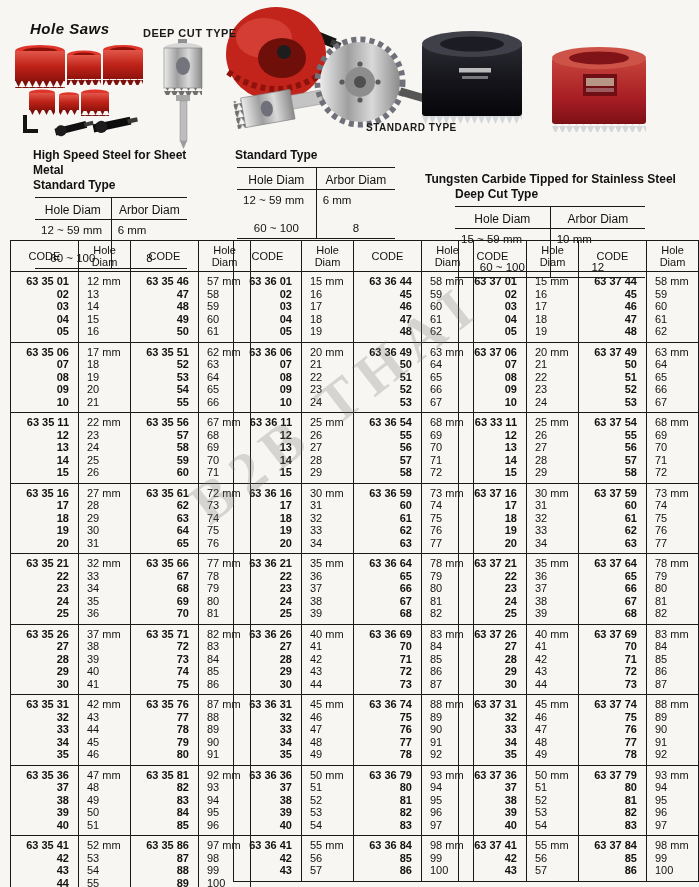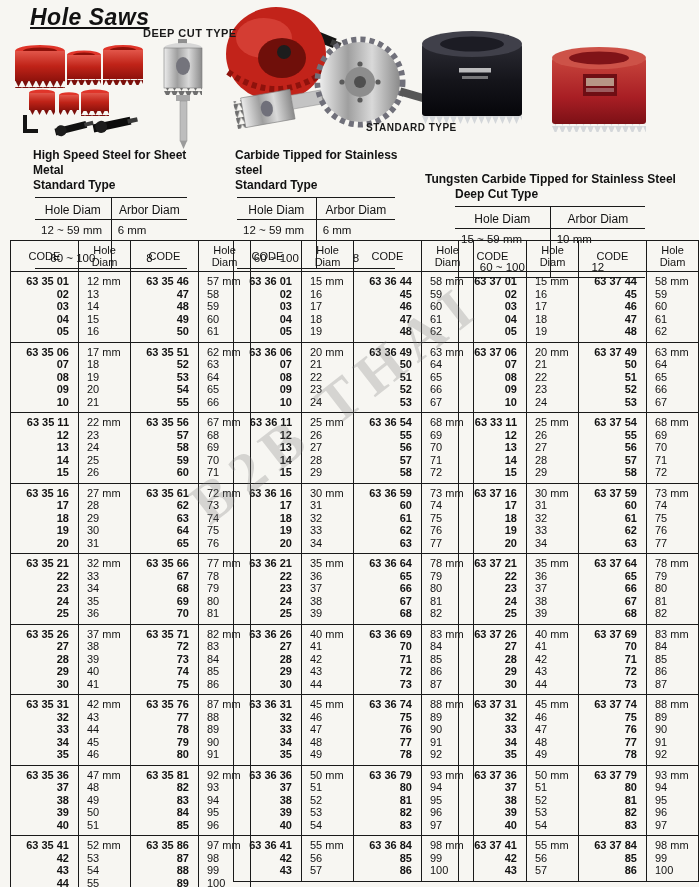--- a/index.html
+++ b/index.html
@@ -3,22 +3,22 @@
 <meta charset="utf-8">
 <style>
   html,body{margin:0;padding:0;background:#e8e8e8;}
   .page{
     position:relative;width:699px;height:887px;margin:0 auto;
     background:#f7f6f2;overflow:hidden;color:#121212;
     font-family:"Liberation Sans", sans-serif;
   }
   
   .page-title{
-    position:absolute;left:30px;top:4px;
-    font-size:23px;font-weight:bold;font-style:italic;letter-spacing:.5px;text-decoration:underline;
+    position:absolute;left:30px;top:20px;
+    font-size:15px;font-weight:bold;font-style:italic;letter-spacing:.5px;
   }
   .photo-label{position:absolute;font-weight:bold;color:#1a1a1a;}
   .lbl-deepcut{left:143px;top:27px;font-size:11px;letter-spacing:.5px;}
   .lbl-standard{left:366px;top:122px;font-size:10px;letter-spacing:.5px;}
   
   .photos{position:absolute;left:0;top:0;width:699px;height:152px;}
   
   .spec{position:absolute;top:148px;}
   .spec-1{left:33px;width:180px;}
   .spec-2{left:235px;width:190px;}
@@ -232,21 +232,20 @@
           </tr>
         <tr>
           <td>60 ~ 100</td>
           <td>8</td>
           </tr>
       </tbody>
     </table>
   </section>
 
   <section class="spec spec-2">
-    <div class="spec-title">Carbide Tipped for Stainless steel</div>
     <div class="spec-subtitle">Standard Type</div>
     <table class="spec-table">
       <thead>
           <tr>
         <th>Hole  Diam</th>
         <th>Arbor  Diam</th>
       </tr>
         </thead>
       <tbody>
         <tr>

